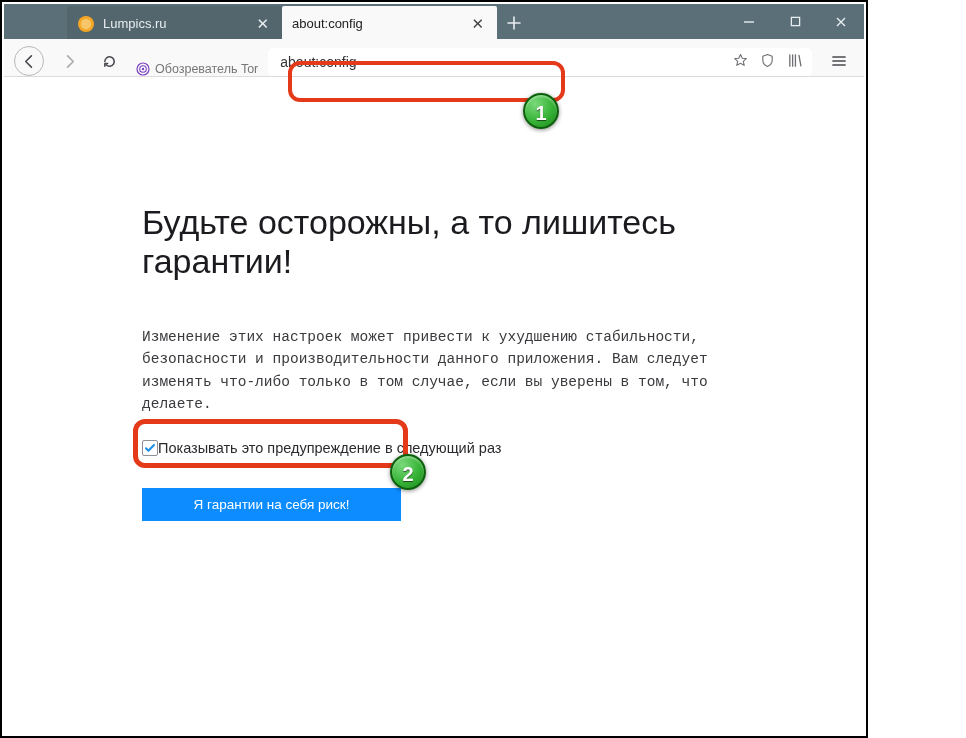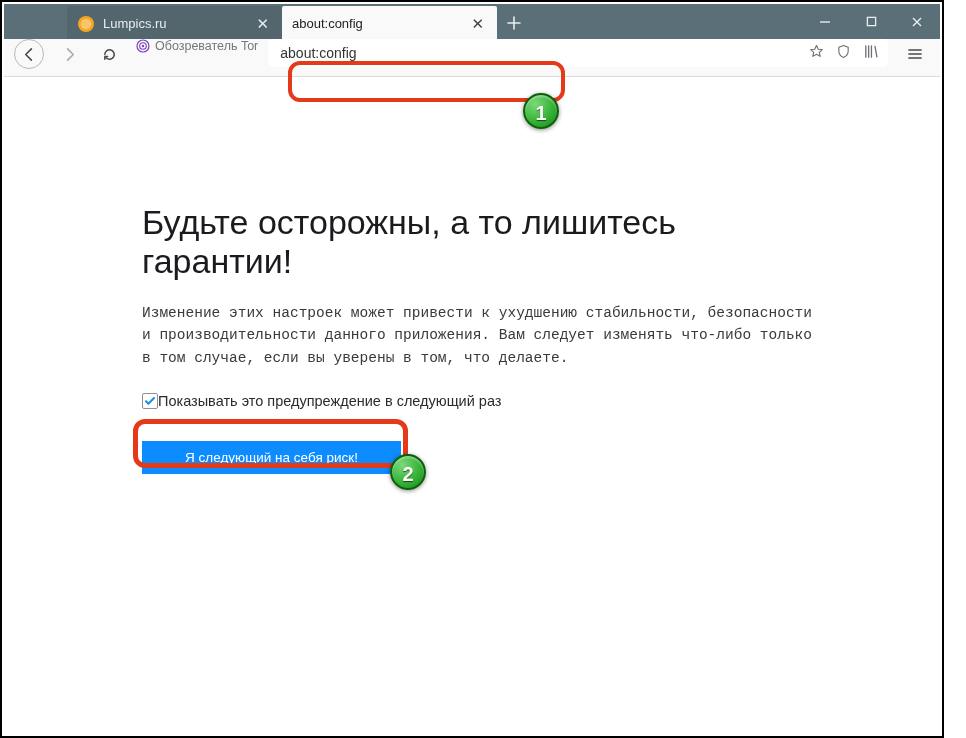--- a/index.html
+++ b/index.html
@@ -5,21 +5,21 @@
   * { box-sizing: border-box; }
   html, body {
     margin: 0; padding: 0;
     width: 966px; height: 738px;
     font-family: "Segoe UI", Arial, sans-serif;
     background: #fff;
     overflow: hidden;
   }
   .frame {
     position: relative;
-    width: 944px; height: 738px;
+    width: 868px; height: 738px;
     background: #fff;
     border: 2px solid #000;
   }
 
   
   .titlebar {
     position: absolute;
     left: 2px; right: 2px; top: 2px;
     height: 35px;
     background: #5b6f78;
@@ -82,21 +82,21 @@
   }
 
   
   .navrow {
     position: absolute;
     left: 2px; right: 2px; top: 37px;
     height: 38px;
     background: #f9f9fa;
     border-bottom: 1px solid #dcdcdc;
     display: flex;
-    align-items: flex-start;
+    align-items: flex-end;
     padding: 0 10px;
     gap: 10px;
   }
   .navbtn {
     width: 30px; height: 30px;
     display: flex; align-items: center; justify-content: center;
     color: #4a4a4f;
   }
   .navbtn.circle {
     border: 1px solid #b7b7bd;
@@ -150,21 +150,21 @@
     background: #fff;
     overflow: hidden;
   }
   .warn {
     margin: 125px 120px 0 138px;
     color: #2b2b2f;
   }
   .warn h1 {
     font-size: 34px;
     font-weight: 300;
-    margin: 0 0 21px 0;
+    margin: 0 0 45px 0;
     color: #1b1b1f;
   }
   .warn p {
     font-size: 14.5px;
     line-height: 1.55;
     color: #3a3a3e;
     margin: 0 0 24px 0;
     max-width: 700px;
     font-family: Liberation Mono, monospace;
   }
@@ -346,21 +346,21 @@
       <h1>Будьте осторожны, а то лишитесь гарантии!</h1>
       <p>Изменение этих настроек может привести к ухудшению стабильности, безопасности и производительности данного приложения. Вам следует изменять что-либо только в том случае, если вы уверены в том, что делаете.</p>
       <label class="chkrow">
         <span class="chkbox">
           <svg width="12" height="12" viewBox="0 0 12 12">
               <path d="M2 6.3l2.4 2.4L10 3" fill="none" stroke="#1b8ee6" stroke-width="2" stroke-linecap="round" stroke-linejoin="round"></path>
             </svg>
         </span>
         <span>Показывать это предупреждение в следующий раз</span>
       </label>
-      <button class="acceptbtn">Я следующий на себя риск!</button>
+      <button class="acceptbtn">Я гарантии на себя риск!</button>
     </div>
   </div>
 
   <div class="callout-addr"></div>
   <div class="badge badge1">1</div>
   <div class="callout-btn"></div>
   <div class="badge badge2">2</div>
 
 </div>
 

